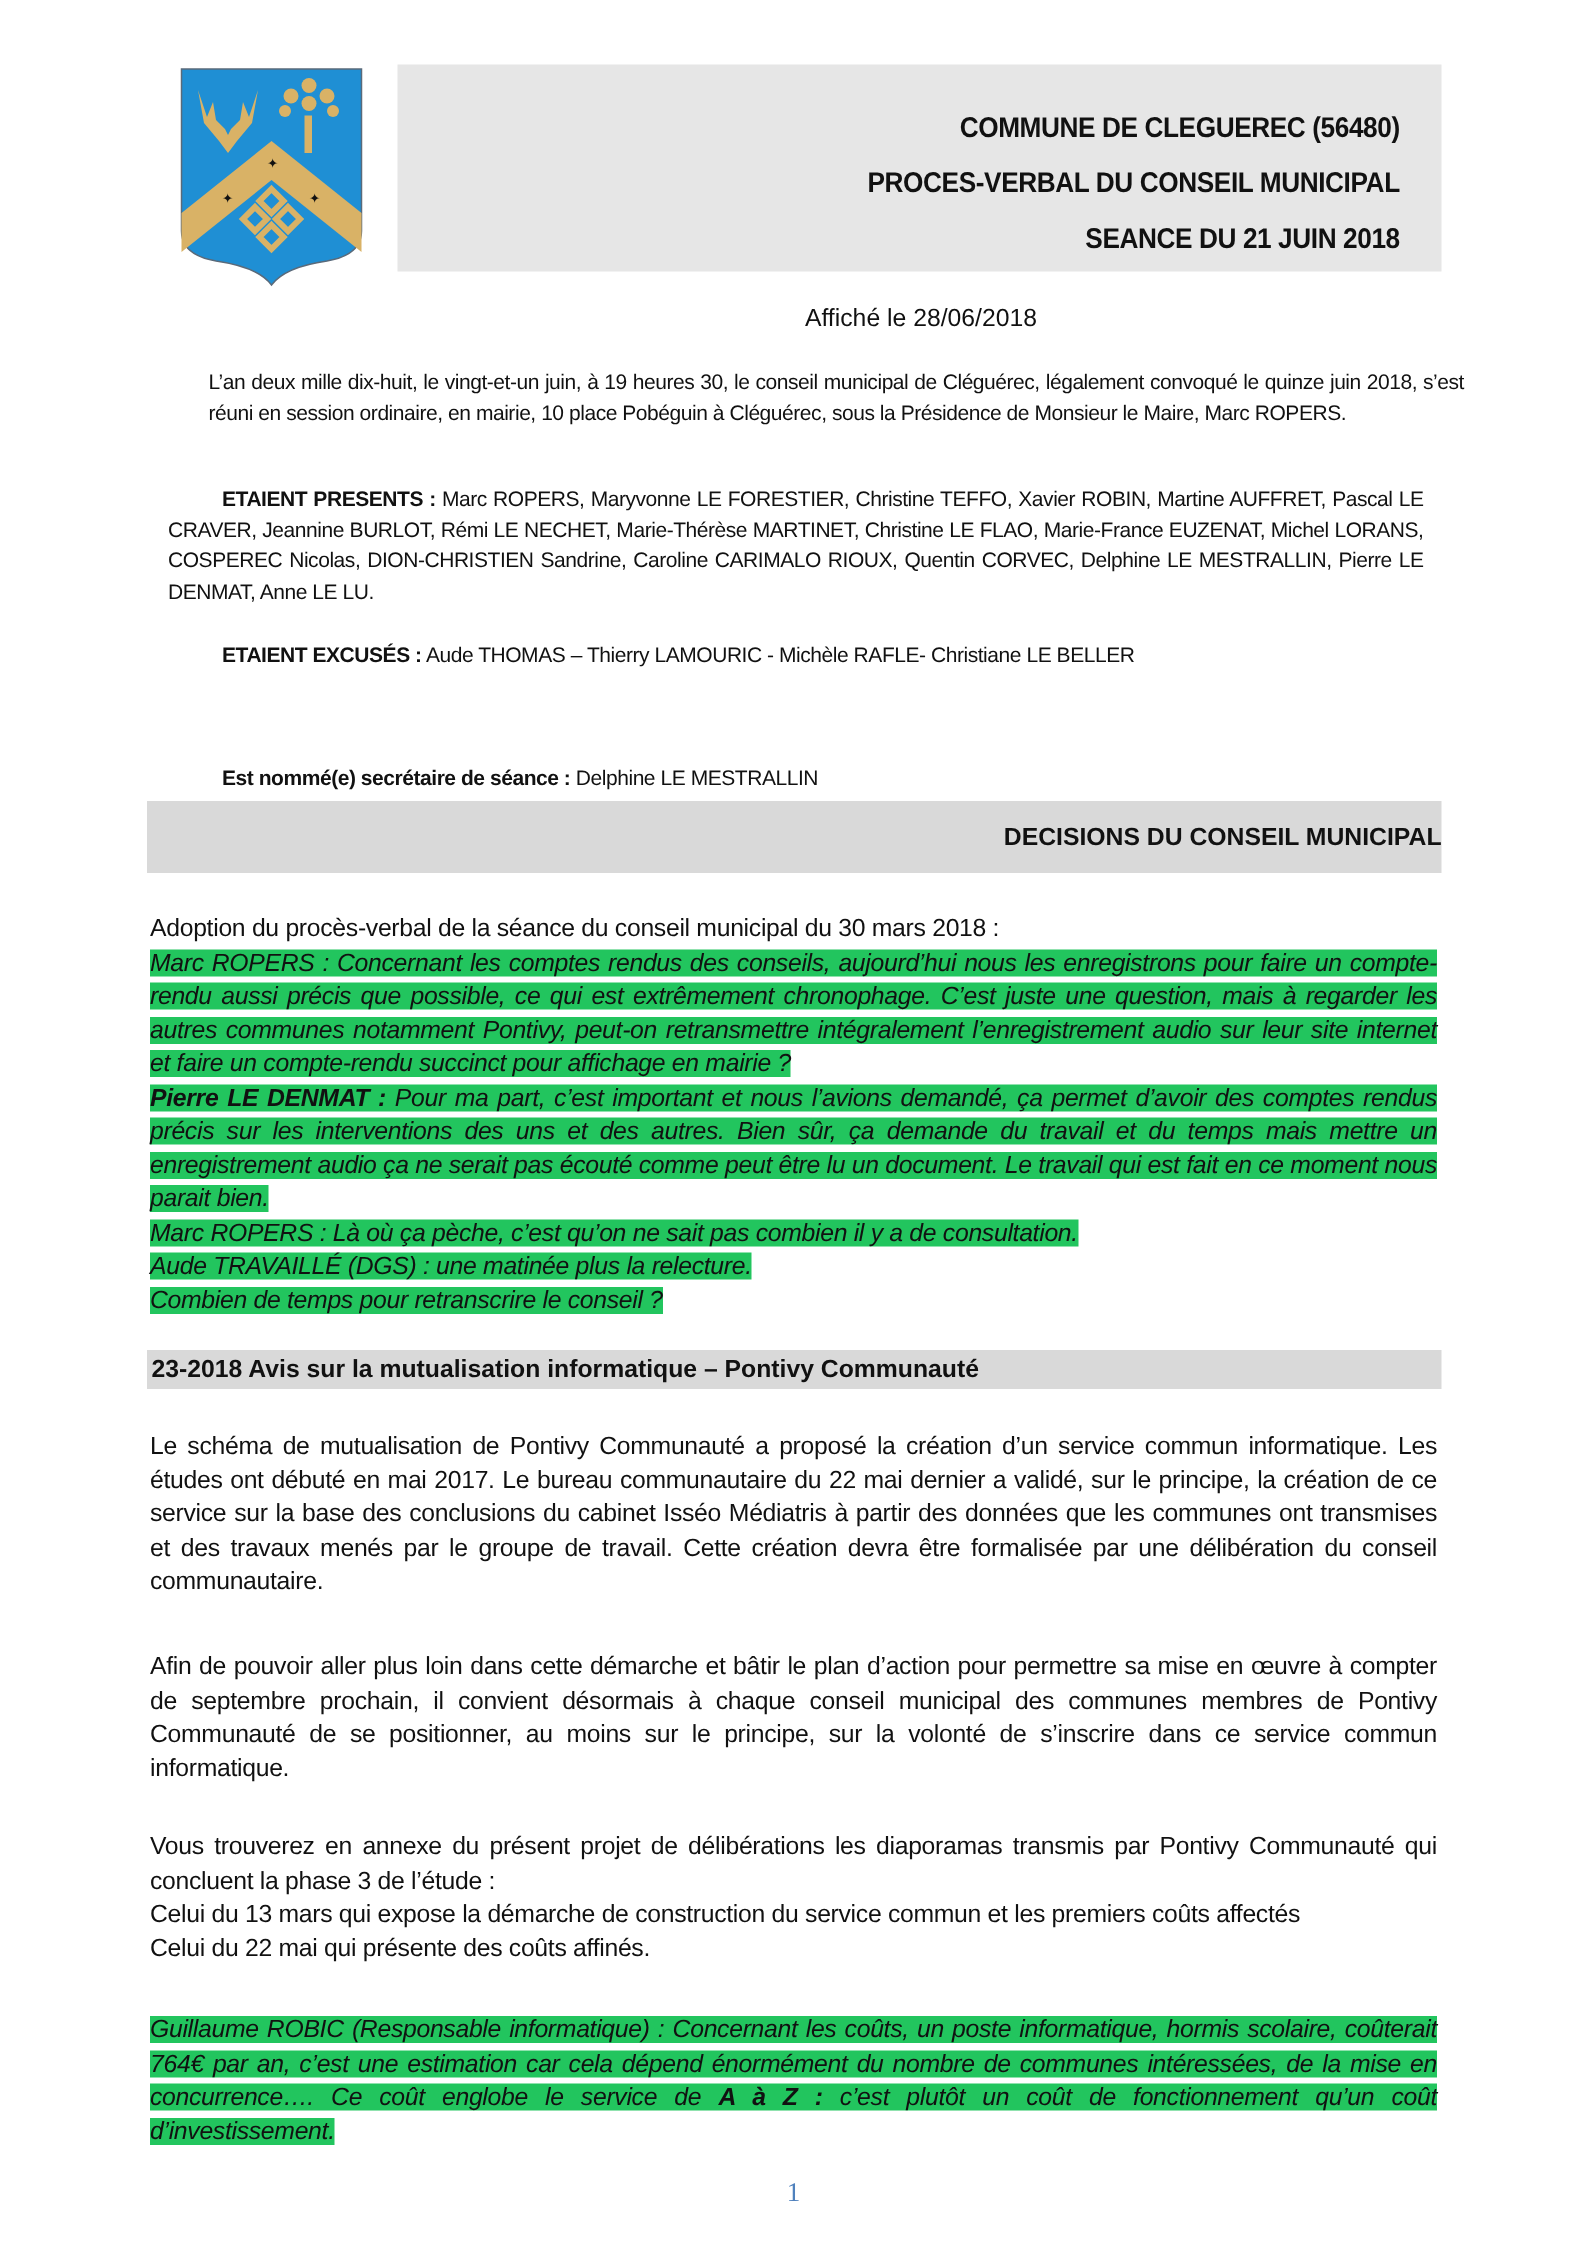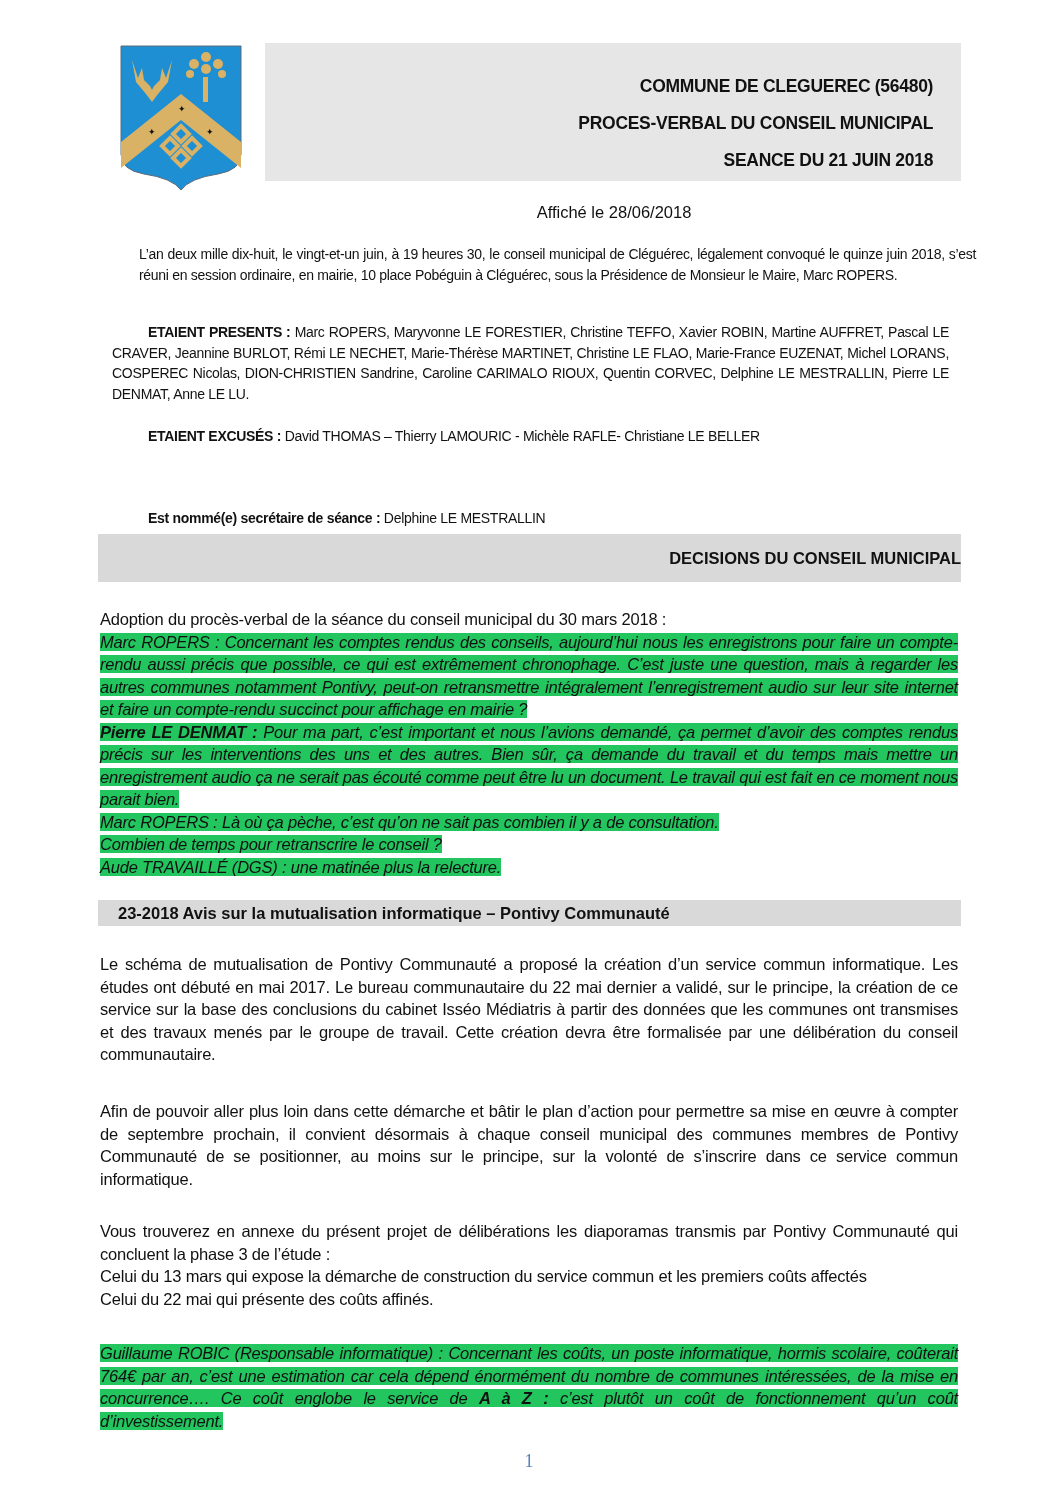--- a/index.html
+++ b/index.html
@@ -11,21 +11,21 @@
   .t2 { margin-top: 15px; }
   .t3 { margin-top: 15px; }
   .affiche { position: absolute; left: 0; width: 1058px; top: 203px; text-align: center; font-size: 16.5px; padding-left: 170px; box-sizing: border-box; transform-origin: center; }
   .intro { position: absolute; left: 112px; top: 244px; width: 837px; font-size: 14px; line-height: 20.5px; text-align: justify; letter-spacing: -0.3px; margin-left: 27px; }
   .block { position: absolute; left: 112px; width: 837px; font-size: 14px; line-height: 20.5px; text-align: justify; letter-spacing: -0.3px; }
   .b { font-weight: bold; padding-left: 36px; }
   .section-bar { position: absolute; left: 98px; top: 534px; width: 863px; height: 48px; background: #d9d9d9; text-align: right; font-weight: bold; font-size: 16.5px; line-height: 48px; }
   .main { position: absolute; left: 100px; width: 858px; font-size: 16.5px; line-height: 22.5px; letter-spacing: -0.2px; }
   .hl { background: #22c55e; font-style: italic; }
   .just { text-align: justify; }
-  .sub-bar { position: absolute; left: 98px; top: 900px; width: 863px; height: 26px; background: #d9d9d9; font-weight: bold; font-size: 16.5px; line-height: 26px; padding-left: 20px; box-sizing: border-box; }
+  .sub-bar { position: absolute; left: 98px; top: 900px; width: 863px; height: 26px; background: #d9d9d9; font-weight: bold; font-size: 16.5px; line-height: 26px; padding-left: 3px; box-sizing: border-box; }
   .page-num { position: absolute; left: 0; width: 1058px; top: 1451px; text-align: center; font-family: "Liberation Serif", serif; font-size: 18px; color: #4f81bd; }
   p { margin: 0; }
 </style>
 </head>
 <body>
 
 <svg class="crest" viewBox="0 0 126 150">
   <path d="M3 4 H123 V112 Q123 128 100 132 Q72 136 63 148 Q54 136 26 132 Q3 128 3 112 Z" fill="#1f8fd4" stroke="#5a6a7a" stroke-width="1"></path>
   <path d="M3 100 L63 52 L123 100 L123 126 L63 78 L3 126 Z" fill="#d9b266"></path>
   <g fill="#d9b266">
@@ -61,36 +61,36 @@
 
 <div class="affiche">Affiché le 28/06/2018</div>
 
 <p class="intro">L’an deux mille dix-huit, le vingt-et-un juin, à 19 heures 30, le conseil municipal de Cléguérec, légalement convoqué le quinze juin 2018, s’est réuni en session ordinaire, en mairie, 10 place Pobéguin à Cléguérec, sous la Présidence de Monsieur le Maire, Marc ROPERS.</p>
 
 <p class="block" style="top:322px;">
   <span class="b">ETAIENT PRESENTS :</span><span> Marc ROPERS, Maryvonne LE FORESTIER, Christine TEFFO, Xavier ROBIN, Martine AUFFRET, Pascal LE CRAVER, Jeannine BURLOT, Rémi LE NECHET, Marie-Thérèse MARTINET, Christine LE FLAO, Marie-France EUZENAT, Michel LORANS, COSPEREC Nicolas, DION-CHRISTIEN Sandrine, Caroline CARIMALO RIOUX,  Quentin CORVEC, Delphine LE MESTRALLIN, Pierre LE DENMAT, Anne LE LU.</span>
 </p>
 
 <p class="block" style="top:426px;">
-  <span class="b">ETAIENT EXCUSÉS :</span><span> David THOMAS – Thierry LAMOURIC - Michèle RAFLE- Christiane LE BELLER</span>
+  <span class="b">ETAIENT EXCUSÉS :</span><span> Aude THOMAS – Thierry LAMOURIC - Michèle RAFLE- Christiane LE BELLER</span>
 </p>
 
 <p class="block" style="top:492px;margin-top:16px;">
   <span class="b">Est nommé(e) secrétaire de séance :</span><span> Delphine LE MESTRALLIN</span>
 </p>
 
 <div class="section-bar">DECISIONS DU CONSEIL MUNICIPAL</div>
 
 <div class="main just" style="top:608px;">
   <p>Adoption du procès-verbal de la séance du conseil municipal du 30 mars 2018 :</p>
   <p class="just"><span class="hl"><span>Marc ROPERS :</span><span> Concernant les comptes rendus des conseils, aujourd’hui nous les enregistrons pour faire un compte-rendu aussi précis que possible, ce qui est extrêmement chronophage. C’est juste une question, mais à regarder les autres communes notamment Pontivy, peut-on  retransmettre intégralement l’enregistrement audio sur leur site internet et faire un compte-rendu succinct pour affichage en mairie ?</span></span></p>
   <p class="just"><span class="hl"><span style="font-weight:bold;font-style:italic;">Pierre LE DENMAT :</span><span> Pour ma part, c’est important et nous l’avions demandé, ça permet d’avoir des comptes rendus précis sur les interventions des uns et des autres. Bien sûr, ça demande du travail et du temps mais mettre un enregistrement audio ça ne serait pas écouté comme peut être lu un document. Le travail qui est fait en ce moment nous parait bien.</span></span></p>
   <p><span class="hl"><span>Marc ROPERS :</span><span> Là où ça pèche, c’est qu’on ne sait pas combien il y a de consultation.</span></span></p>
+  <p><span class="hl"><span>Aude TRAVAILLÉ (DGS) :</span><span> une matinée plus la relecture.</span></span></p>
   <p><span class="hl"><span>Combien de temps pour retranscrire le conseil ?</span></span></p>
-  <p><span class="hl"><span>Aude TRAVAILLÉ (DGS) :</span><span> une matinée plus la relecture.</span></span></p>
 </div>
 
 <div class="sub-bar">23-2018 Avis sur la mutualisation informatique – Pontivy Communauté</div>
 
 <p class="main just" style="top:953px;">Le schéma de mutualisation de Pontivy Communauté a proposé la création d’un service commun informatique. Les études ont débuté en mai 2017. Le bureau communautaire du 22 mai dernier a validé, sur le principe, la création de ce service sur la base des conclusions du cabinet Isséo Médiatris à partir des données que les communes ont transmises et des travaux menés par le groupe de travail. Cette création devra être formalisée par une délibération du conseil communautaire.</p>
 <p class="main just" style="top:1100px;">Afin de pouvoir aller plus loin dans cette démarche et bâtir le plan d’action pour permettre sa mise en œuvre à compter de septembre prochain, il convient désormais à chaque conseil municipal des communes membres de Pontivy Communauté de se positionner, au moins sur le principe, sur la volonté de s’inscrire dans ce service commun informatique.</p>
 <div class="main" style="top:1220px;">
   <p class="just">Vous trouverez en annexe du présent projet de délibérations les diaporamas transmis par Pontivy Communauté qui concluent la phase 3 de l’étude :</p>
   <p>Celui du 13 mars qui expose la démarche de construction du service commun et les premiers coûts affectés</p>
   <p>Celui du 22 mai qui présente des coûts affinés.</p>

